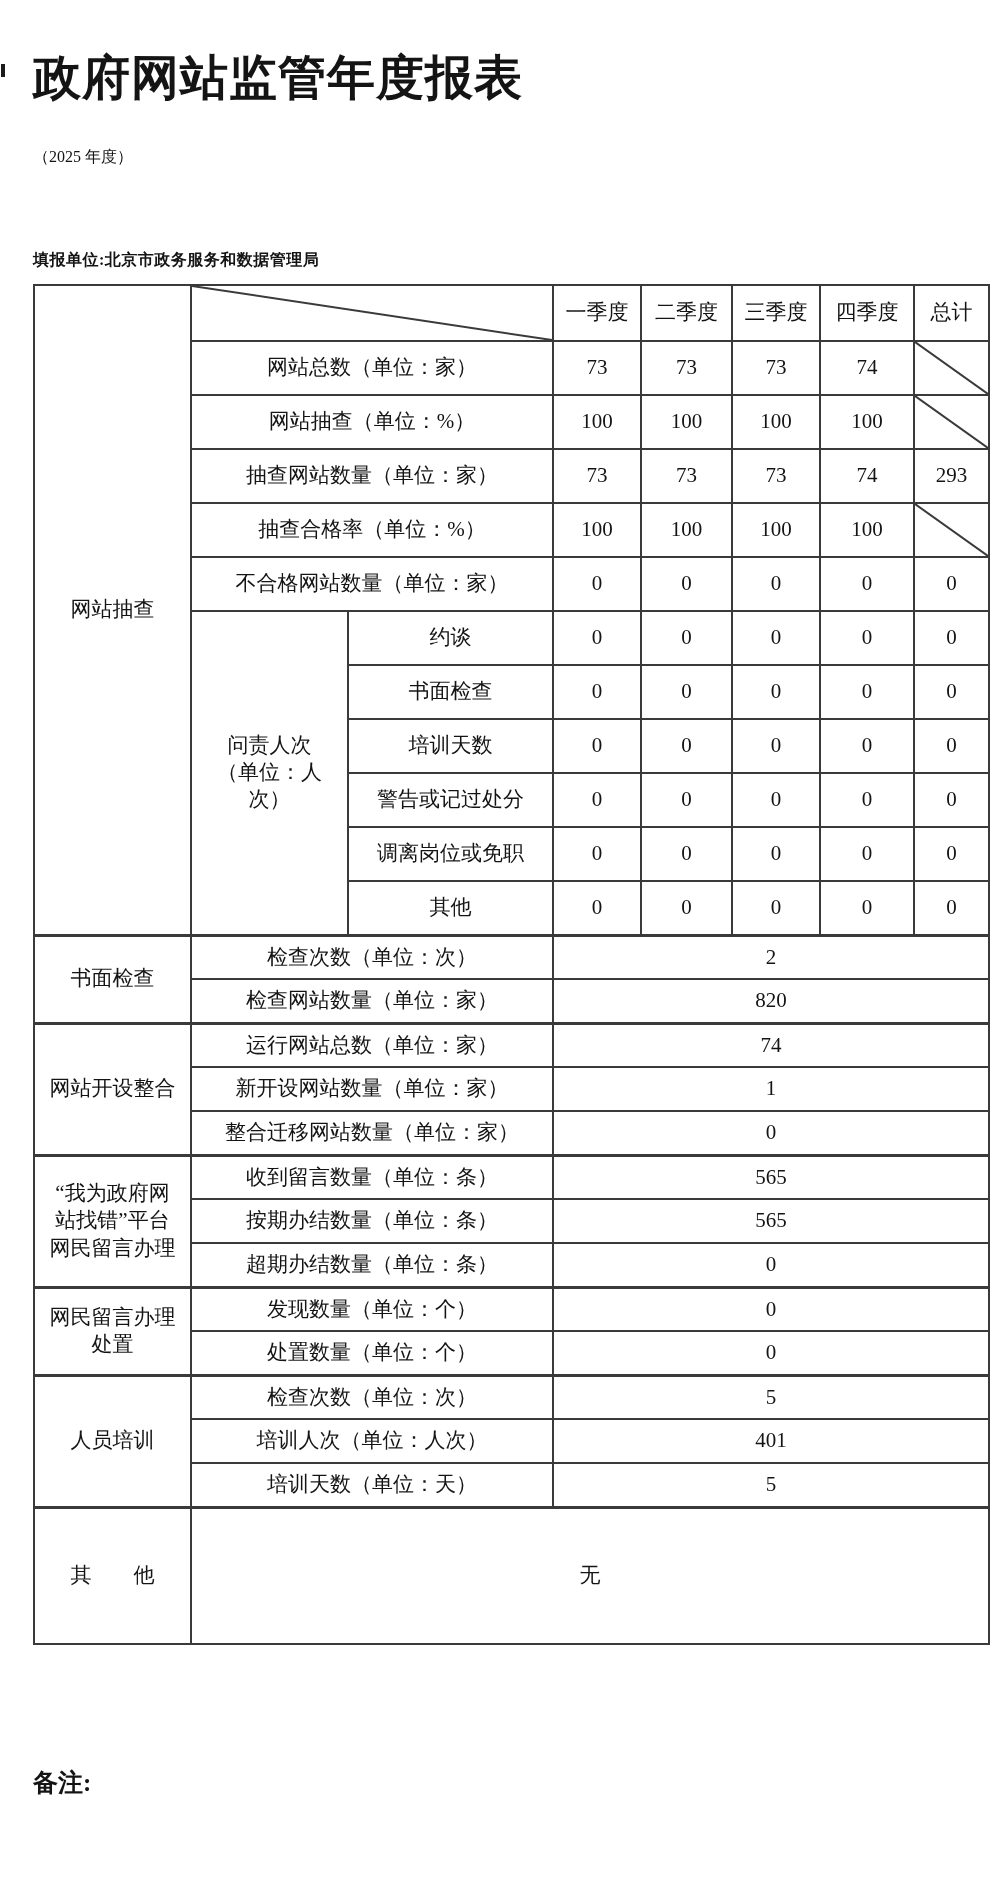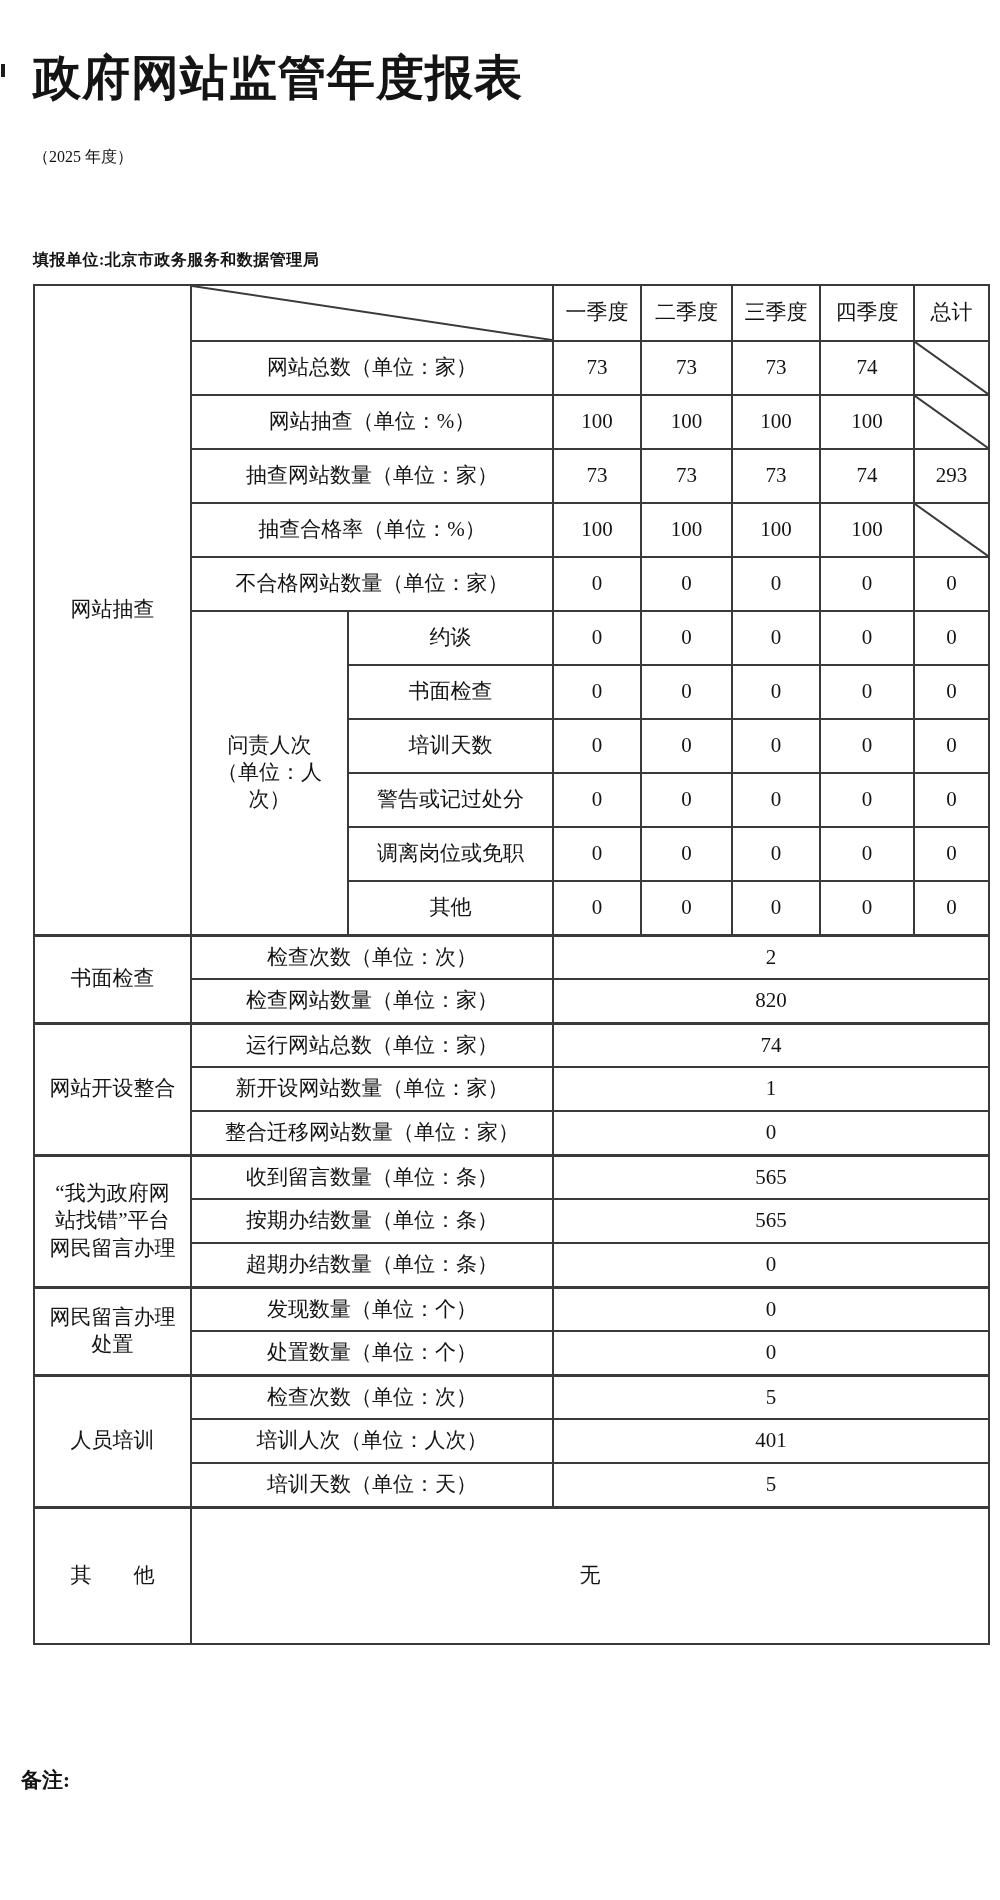--- a/index.html
+++ b/index.html
@@ -6,21 +6,21 @@
   body{
     width:1000px;height:1900px;background:#ffffff;position:relative;
     font-family:"Liberation Serif","DejaVu Serif",serif;color:#141414;
   }
   .speck{position:absolute;left:1px;top:64px;width:4px;height:13px;background:#1c1c1c}
   .title{position:absolute;left:33px;top:50px;width:955px;text-align:left;
          font-size:48px;font-weight:bold;letter-spacing:1px;line-height:56px}
   .subtitle{position:absolute;left:33px;top:140px;width:955px;text-align:left;
             font-size:16px;line-height:34px}
   .unit{position:absolute;left:33px;top:250px;font-size:16px;font-weight:bold;letter-spacing:.5px}
-  .remarks{position:absolute;left:21px;top:1766px;font-size:21px;font-weight:bold}
+  .remarks{position:absolute;left:33px;top:1766px;font-size:25px;font-weight:bold}
   .tablewrap{position:absolute;left:33px;top:284px}
   table.report{border-collapse:collapse;table-layout:fixed;width:955px}
   table.report td{
     border:2px solid #3a3a3a;text-align:center;vertical-align:middle;
     font-size:21px;padding:0;overflow:hidden;line-height:1.3;
   }
   tr.sb > td{border-top:3px solid #3a3a3a}
   .rh{height:56px}.rq{height:54px}.rs{height:44px}.ro{height:137px}
   td.sec{white-space:pre-line;line-height:45px;padding:0 4px}
   td.acc{white-space:pre-line;line-height:45px}

